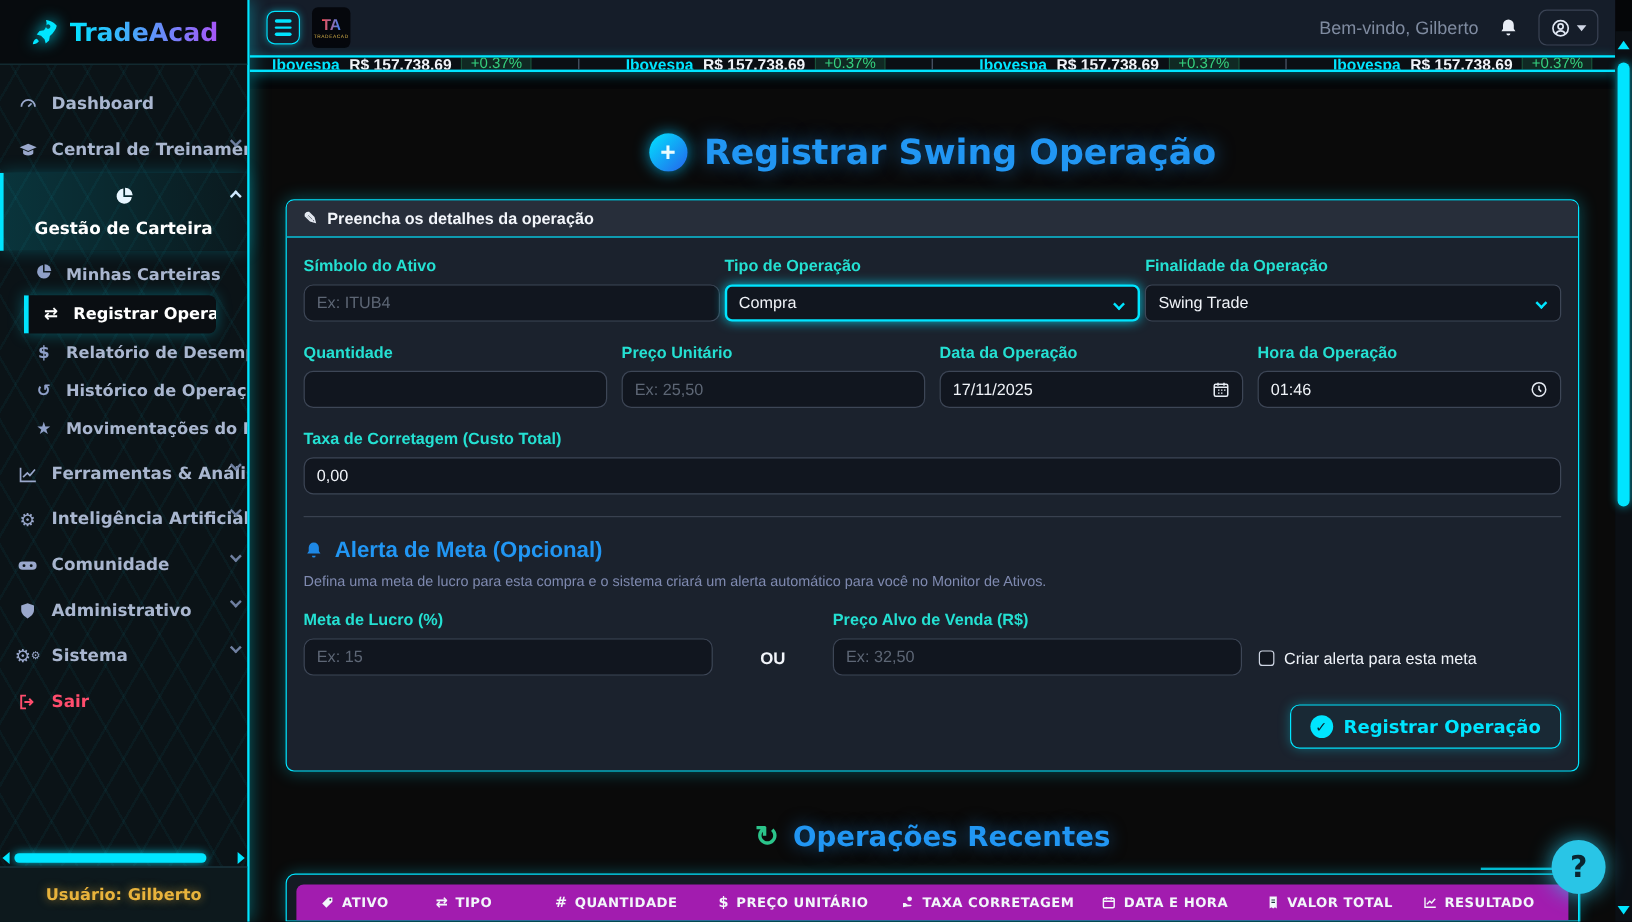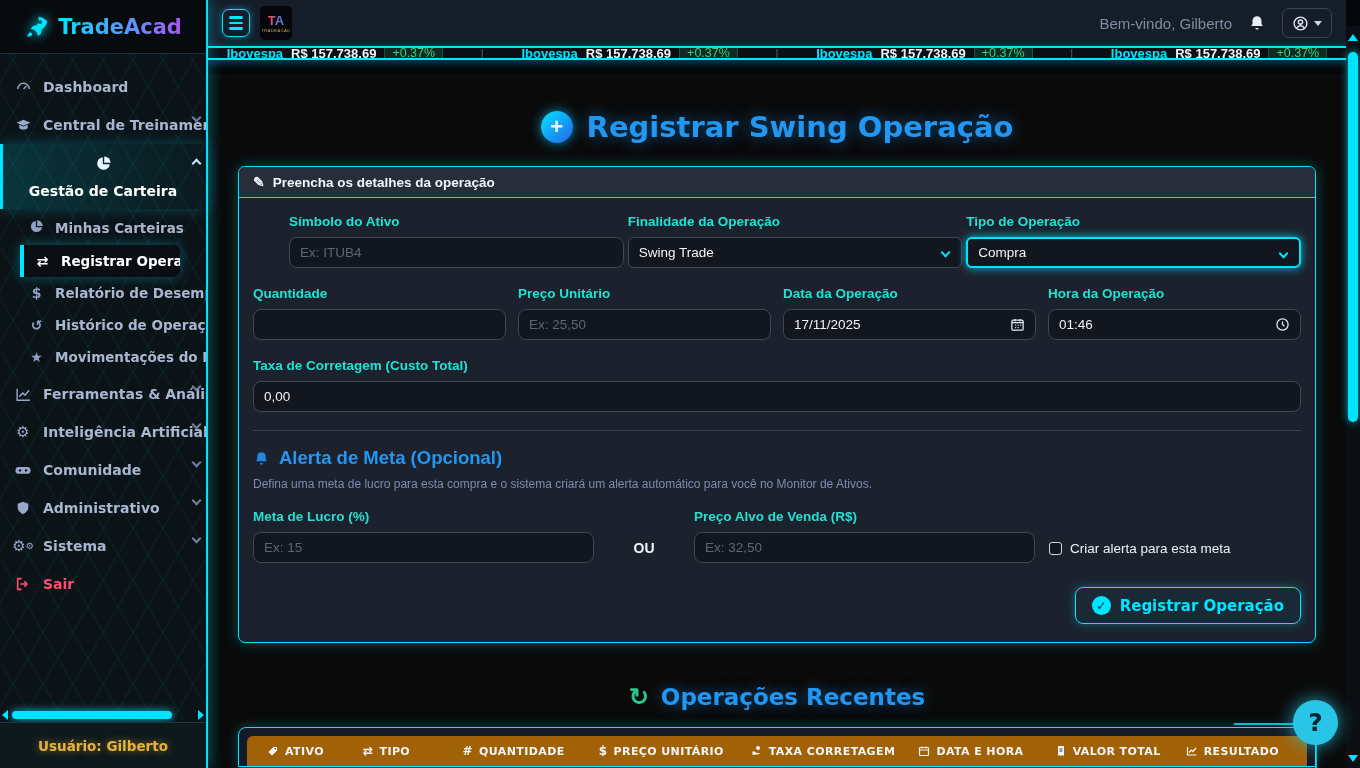--- a/index.html
+++ b/index.html
@@ -101,21 +101,21 @@
                 color:#2196f3; text-shadow:0 0 16px rgba(33,150,243,.55); }
 
   .card { margin-top:22px; border:1px solid #00e5ff; border-radius:7px; background:#1b222d;
           box-shadow:0 0 14px rgba(0,229,255,.30); overflow:hidden; }
   .card-head { background:#272e3a; border-bottom:1px solid #00e5ff; padding:7px 14px;
                display:flex; align-items:center; gap:8px; color:#f2f5fa; font-weight:bold;
                font-size:13.5px; }
   .card-head .pen { color:#e8edf5; font-size:14px; }
   .card-body { padding:16px 14px 18px; }
 
-  .grid3 { display:grid; grid-template-columns:1fr 1fr 1fr; gap:4px;margin-left:36px; }
+  .grid3 { display:grid; grid-template-columns:1fr 1fr 1fr; gap:4px; }
   .grid4 { display:grid; grid-template-columns:1fr 1fr 1fr 1fr; gap:12px; margin-top:18px; }
   .field label { display:block; color:#24e0d2; font-weight:bold; font-size:13.5px; margin-bottom:8px; }
   .inp { width:100%; height:31px; background:#11161f; border:1px solid #3d4656; border-radius:8px;
          color:#f0f3f8; font-size:13.5px; padding:0 10px; font-family:"Liberation Sans",sans-serif; }
   .inp::placeholder { color:#5d6675; }
   .selectbox { width:100%; height:31px; background:#11161f; border:1px solid #3d4656; border-radius:6px;
                display:flex; align-items:center; padding:0 10px; color:#f0f3f8; font-size:13.5px;
                position:relative; }
   .selectbox.focused { border:2px solid #00e5ff; box-shadow:0 0 10px rgba(0,229,255,.8); }
   .selectbox .sel-chev { position:absolute; right:12px; top:11px; width:7px; height:7px;
@@ -152,21 +152,21 @@
                  display:flex; align-items:center; justify-content:center; font-size:12px; font-weight:bold; }
 
   .recent-title-row { margin-top:40px; display:flex; align-items:center; justify-content:center; gap:12px; }
   .hist-ic { color:#2bc48a; font-size:24px; font-weight:bold; transform:scaleX(-1); }
   .recent-title { font-family:"DejaVu Sans", sans-serif; font-size:23px; font-weight:bold;
                   color:#2196f3; text-shadow:0 0 14px rgba(33,150,243,.5); }
 
   .table-card { margin-top:16px; border:1px solid #00e5ff; border-radius:8px 8px 0 0;
                 box-shadow:0 0 12px rgba(0,229,255,.3); background:#141b24; overflow:hidden;
                 padding:8px 8px 0; }
-  .thead { display:flex; background:#a16207; border-radius:6px 6px 0 0; padding:8px 6px; }
+  .thead { display:flex; background:#a21caf; border-radius:6px 6px 0 0; padding:8px 6px; }
   .th { display:flex; align-items:center; gap:6px; color:#f2f6fa; font-weight:bold; font-size:11px;
         letter-spacing:.4px; justify-content:flex-start; font-family:"DejaVu Sans",sans-serif; }
   .th svg { width:12px; height:12px; }
   .th .tglyph { font-size:12px; }
   .th:nth-child(1){width:10.5%;padding-left:14px;} .th:nth-child(2){width:9.5%;}
   .th:nth-child(3){width:13%;} .th:nth-child(4){width:14.5%;} .th:nth-child(5){width:16%;}
   .th:nth-child(6){width:13%;} .th:nth-child(7){width:12.5%;} .th:nth-child(8){width:11%;}
 
   
   .vscroll { position:absolute; right:0; top:26px; bottom:0; width:14px; background:#0b0f14; }
@@ -392,30 +392,30 @@
       <span>Preencha os detalhes da operação</span>
     </div>
     <div class="card-body">
 
       <div class="grid3">
         <div class="field">
           <label>Símbolo do Ativo</label>
           <input class="inp" placeholder="Ex: ITUB4" style="">
         </div>
         <div class="field">
+          <label>Tipo de Operação</label>
+          <div class="selectbox focused">
+            <span>Compra</span>
+            <span class="sel-chev"></span>
+          </div>
+        </div>
+        <div class="field">
           <label>Finalidade da Operação</label>
           <div class="selectbox">
             <span>Swing Trade</span>
-            <span class="sel-chev"></span>
-          </div>
-        </div>
-        <div class="field">
-          <label>Tipo de Operação</label>
-          <div class="selectbox focused">
-            <span>Compra</span>
             <span class="sel-chev"></span>
           </div>
         </div>
       </div>
 
       <div class="grid4">
         <div class="field">
           <label>Quantidade</label>
           <input class="inp" placeholder="" style="">
         </div>

